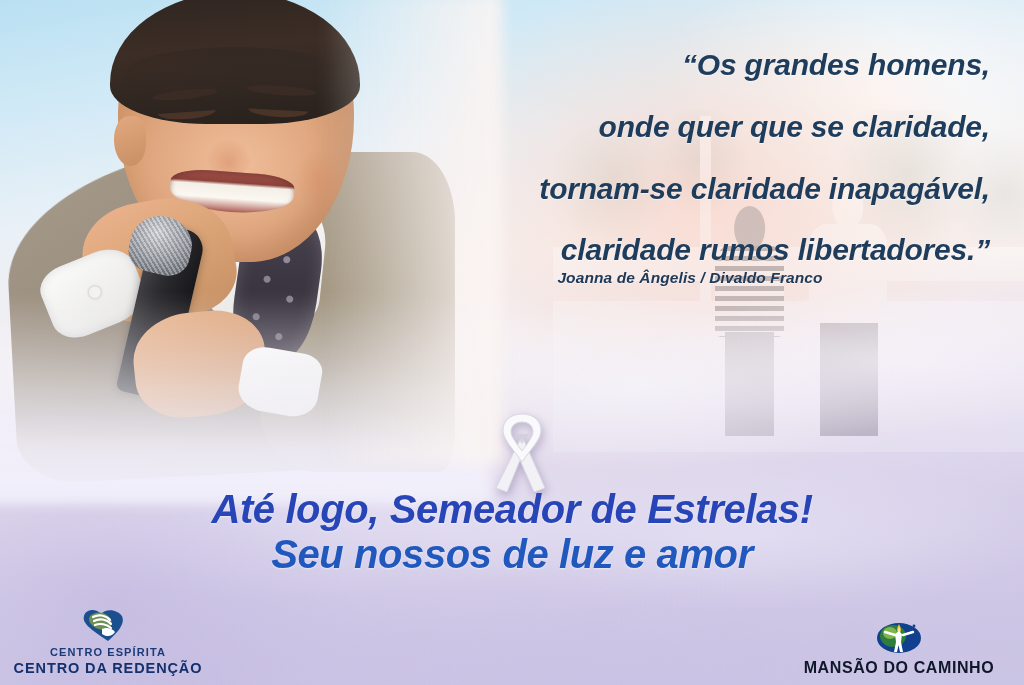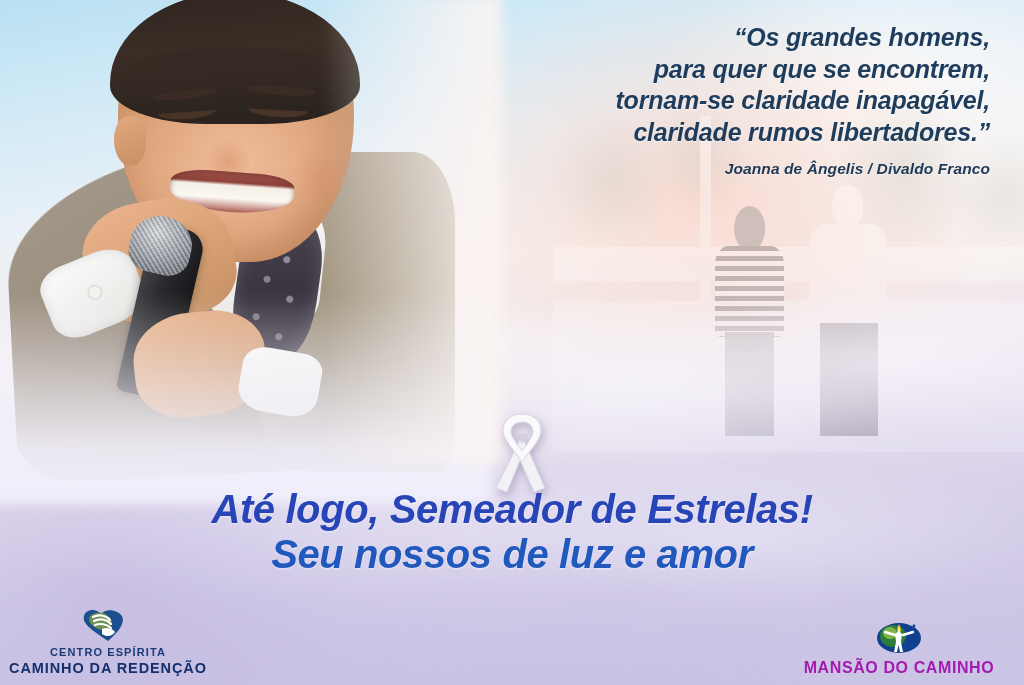--- a/index.html
+++ b/index.html
@@ -272,32 +272,33 @@
     filter:blur(7px);
   }
 
   
   .quote{
     position:absolute; right:34px; top:22px;
     width:600px; text-align:right;
     color:#1e3c5c;
   }
   .quote .line{
-    font-size:25px; font-weight:700; font-style:italic;
+    font-size:30px; font-weight:700; font-style:italic;
     line-height:1.26;
     letter-spacing:-.2px;
     white-space:nowrap;
     text-shadow:0 1px 1px rgba(255,255,255,.55);
+    margin-top:24px;
   }
   .quote .attrib{
-    margin-top:12px;
     font-size:15.5px; font-weight:700; font-style:italic;
     color:#203a57;
     letter-spacing:.1px;
     text-shadow:0 1px 1px rgba(255,255,255,.5);
+    text-align:center;
   }
 
   
   .ribbon{
     position:absolute; left:487px; top:410px;
     width:70px; height:82px;
     filter:drop-shadow(2px 4px 4px rgba(120,110,150,.42));
   }
 
   
@@ -328,21 +329,21 @@
   .logo .t1{
     font-size:11px; font-weight:700; letter-spacing:1.1px;
     color:#1b3a78; line-height:1.25;
   }
   .logo .t2{
     font-size:14.5px; font-weight:700; letter-spacing:.9px;
     color:#14306d; line-height:1.2;
   }
   .logo .t-single{
     font-size:16px; font-weight:700; letter-spacing:.6px;
-    color:#a21caf;
+    color:#0f172a;
   }
 </style>
 </head>
 <body>
 
 <div class="canvas">
 
   <div class="bg-sky"></div>
   <div class="bg-warm"></div>
 
@@ -388,21 +389,21 @@
     <div class="mic"></div>
     <div class="mic-head"></div>
     <div class="hand-mic"></div>
     <div class="cuff2"></div>
     <div class="fade"></div>
     <div class="fade-r"></div>
   </div>
 
   <div class="quote">
     <div class="line">“Os grandes homens,</div>
-    <div class="line">para quer que se encontrem,</div>
+    <div class="line">onde quer que se claridade,</div>
     <div class="line">tornam-se claridade inapagável,</div>
     <div class="line">claridade rumos libertadores.”</div>
     <div class="attrib">Joanna de Ângelis / Divaldo Franco</div>
   </div>
 
   <svg class="ribbon" viewBox="0 0 70 82">
     <path d="M35 26 L58 78 L47 82 L33 50 L20 82 L9 78 Z" fill="#f2f1f5" stroke="#dcd9e4" stroke-width="1"></path>
     <path d="M35 4 C20 4 12 16 18 28 C22 36 30 44 35 52 C40 44 48 36 52 28 C58 16 50 4 35 4 Z
              M35 12 C44 12 48 19 45 26 C42 32 38 37 35 41 C32 37 28 32 25 26 C22 19 26 12 35 12 Z" fill="#fafafd" stroke="#d9d6e2" stroke-width="1"></path>
     <path d="M28 24 L42 24 L35 34 Z" fill="#cfccda" opacity=".75"></path>
@@ -416,21 +417,21 @@
   <div class="logo logo-left">
     <svg class="mark" width="56" height="36" viewBox="0 0 56 36">
       <path d="M28 34 C10 22 2 16 4 9 C6 2 16 1 21 7 C24 3 32 2 37 5 C46 9 46 19 28 34 Z" fill="#1c4f8e"></path>
       <path d="M10 9 C14 5 22 4 27 8 C31 11 33 15 31 19 C28 24 19 24 13 19 C9 16 8 12 10 9 Z" fill="#6e8f55"></path>
       <path d="M13 10 C18 7 26 8 30 13" stroke="#ffffff" stroke-width="2.2" fill="none" stroke-linecap="round"></path>
       <path d="M14 14 C19 11 27 12 31 17" stroke="#ffffff" stroke-width="2.2" fill="none" stroke-linecap="round"></path>
       <path d="M15 18 C20 16 27 17 31 21" stroke="#ffffff" stroke-width="2.2" fill="none" stroke-linecap="round"></path>
       <path d="M22 22 C26 20 32 21 35 25 C32 30 26 30 22 27 Z" fill="#ffffff"></path>
     </svg>
     <div class="t1">CENTRO ESPÍRITA</div>
-    <div class="t2">CAMINHO DA REDENÇÃO</div>
+    <div class="t2">CENTRO DA REDENÇÃO</div>
   </div>
 
   <div class="logo logo-right">
     <svg class="mark" width="52" height="42" viewBox="0 0 52 42">
       <ellipse cx="26" cy="24" rx="22" ry="15" fill="#11408f"></ellipse>
       <ellipse cx="20" cy="22" rx="13" ry="11" fill="#2f7d3c"></ellipse>
       <ellipse cx="17" cy="19" rx="7" ry="6" fill="#7fb54a"></ellipse>
       <path d="M26 10 C24 14 23 17 26 20 C29 17 28 14 26 10 Z" fill="#f4c33a"></path>
       <path d="M26 13 C25 15 25 17 26 18.5 C27.5 17 27 15 26 13 Z" fill="#fff3b0"></path>
       <path d="M26 17 L29 20 L28 28 L30 38 L27 38 L25.5 31 L24 38 L21 38 L23 28 L22 20 Z" fill="#ffffff"></path>

